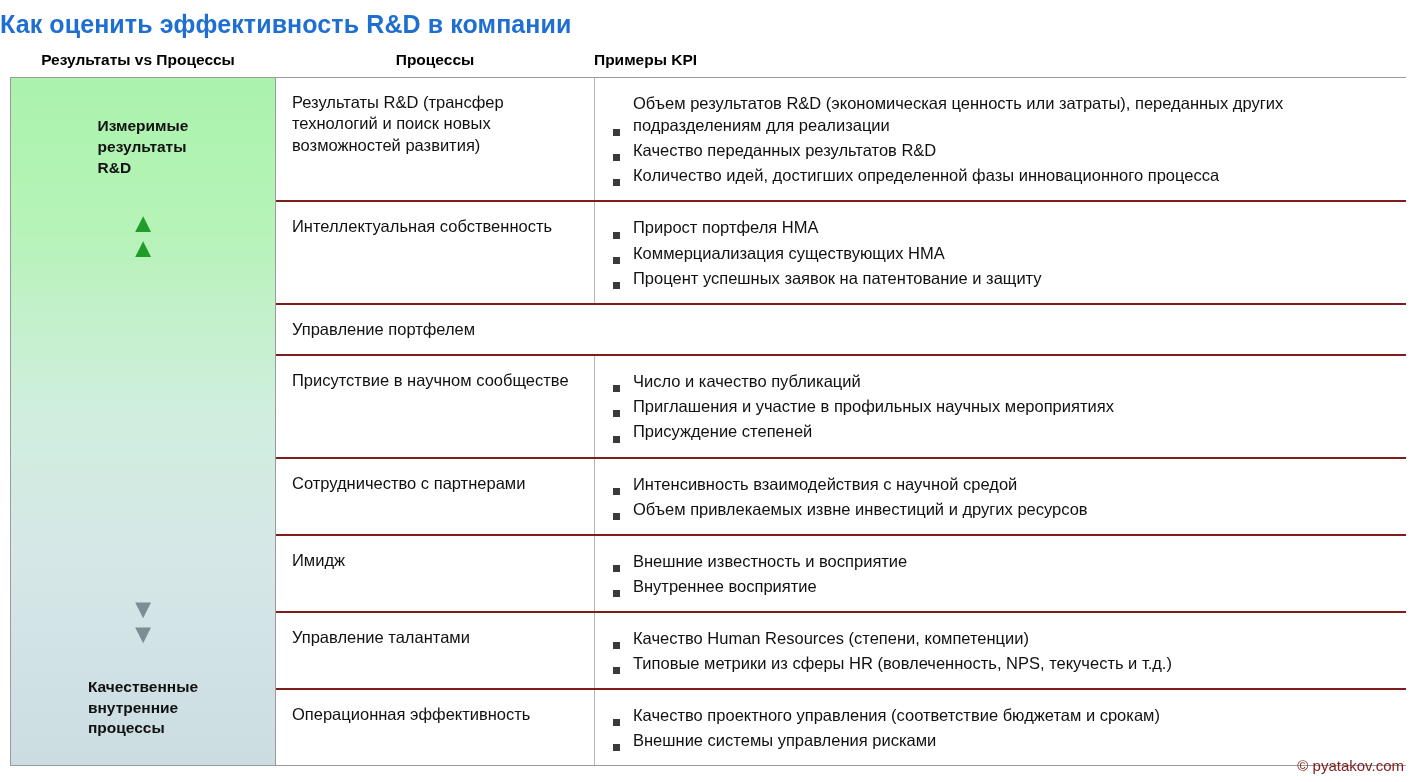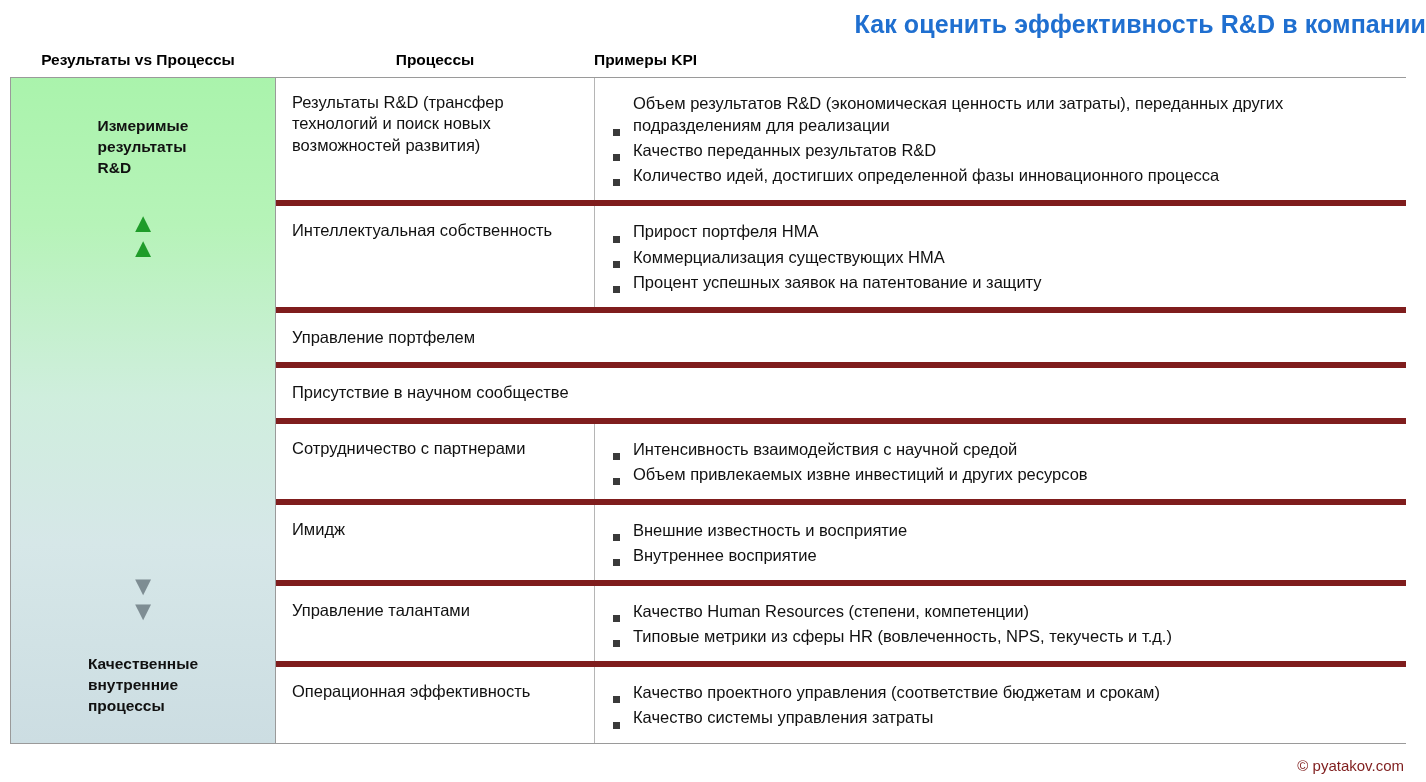--- a/index.html
+++ b/index.html
@@ -14,21 +14,21 @@
     color: #000000;
     overflow: hidden;
   }
   .page {
     position: relative;
     width: 1426px;
     height: 782px;
     box-sizing: border-box;
   }
   .title {
-    text-align: right;
+    text-align: left;
     font-size: 25px;
     font-weight: bold;
     color: #1f6fd0;
     padding-top: 10px;
     letter-spacing: 0.1px;
   }
   .headers {
     display: flex;
     margin-top: 12px;
     font-weight: bold;
@@ -85,21 +85,21 @@
   }
 
   
   .rows {
     flex: 1;
     display: flex;
     flex-direction: column;
   }
   .row {
     display: flex;
-    border-bottom: 6px solid #7f1d1d;
+    border-bottom: 2px solid #7f1d1d;
     align-items: flex-start;
   }
   .row:last-child { border-bottom: none; }
   .proc {
     width: 318px;
     box-sizing: border-box;
     padding: 14px 14px 14px 16px;
     font-size: 16.5px;
     line-height: 1.3;
     color: #111;
@@ -211,20 +211,34 @@
           </div>
         </div>
       </div>
 
       <div class="row">
         <div class="proc">Управление портфелем</div>
       </div>
 
       <div class="row">
         <div class="proc">Присутствие в научном сообществе</div>
+        <div class="kpis">
+          <div class="kpi">
+            <span class="bullet"></span>
+            <span class="kpi-text">Число и качество публикаций</span>
+          </div>
+          <div class="kpi">
+            <span class="bullet"></span>
+            <span class="kpi-text">Приглашения и участие в профильных научных мероприятиях</span>
+          </div>
+          <div class="kpi">
+            <span class="bullet"></span>
+            <span class="kpi-text">Присуждение степеней</span>
+          </div>
+        </div>
       </div>
 
       <div class="row">
         <div class="proc">Сотрудничество с партнерами</div>
         <div class="kpis">
           <div class="kpi">
             <span class="bullet"></span>
             <span class="kpi-text">Интенсивность взаимодействия с научной средой</span>
           </div>
           <div class="kpi">
@@ -264,21 +278,21 @@
 
       <div class="row">
         <div class="proc">Операционная эффективность</div>
         <div class="kpis">
           <div class="kpi">
             <span class="bullet"></span>
             <span class="kpi-text">Качество проектного управления (соответствие бюджетам и срокам)</span>
           </div>
           <div class="kpi">
             <span class="bullet"></span>
-            <span class="kpi-text">Качество системы управления затраты</span>
+            <span class="kpi-text">Внешние системы управления рисками</span>
           </div>
         </div>
       </div>
 
     </div>
   </div>
 
   <div class="footer">© pyatakov.com</div>
 </div>
 

